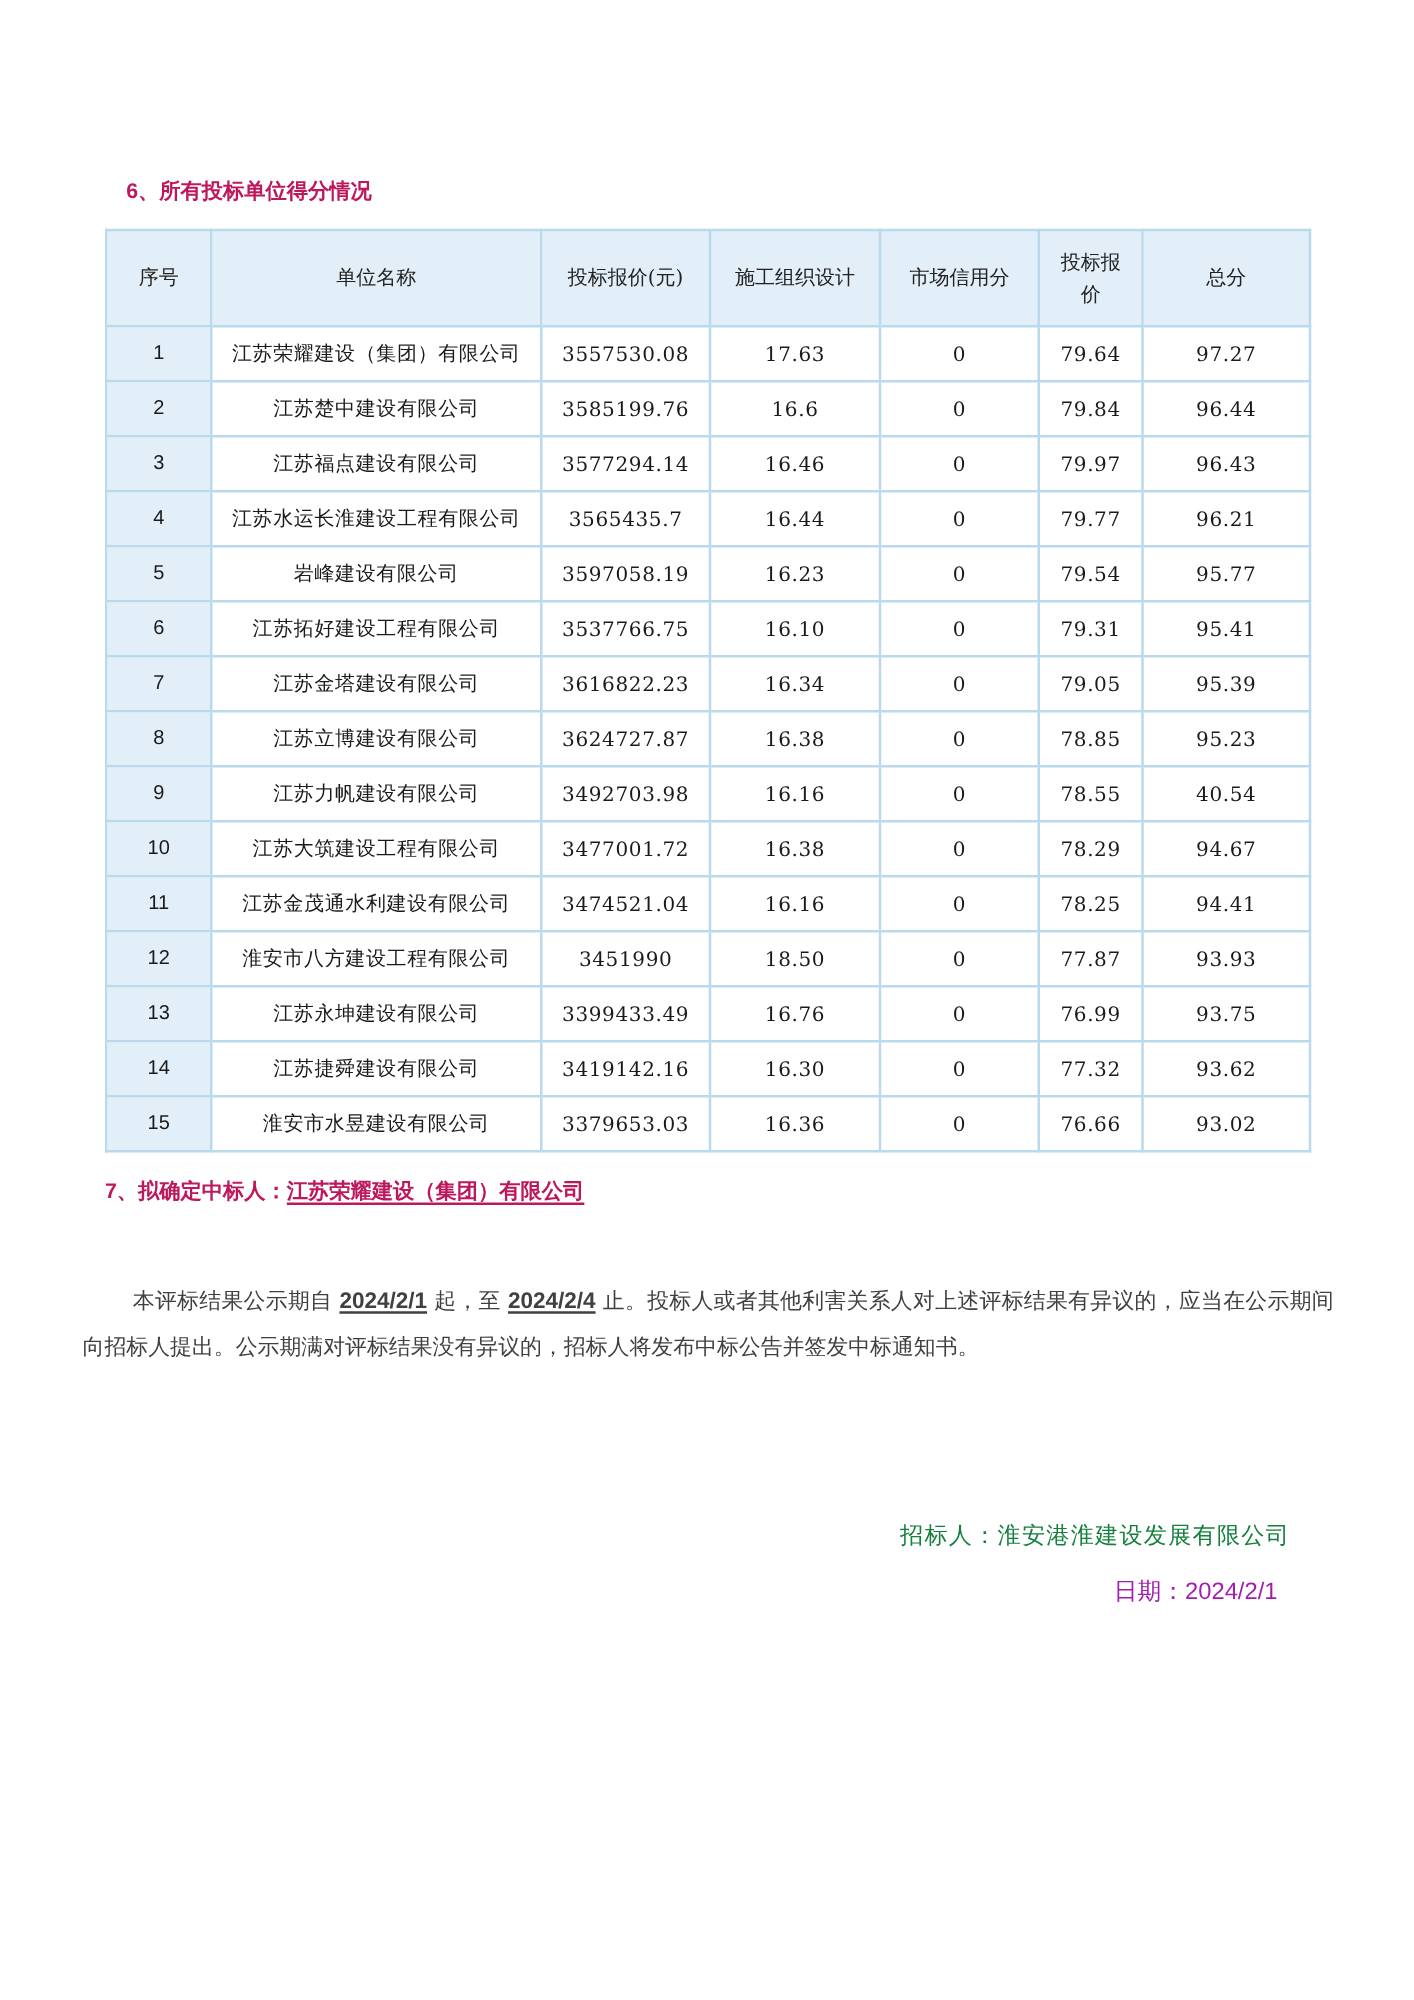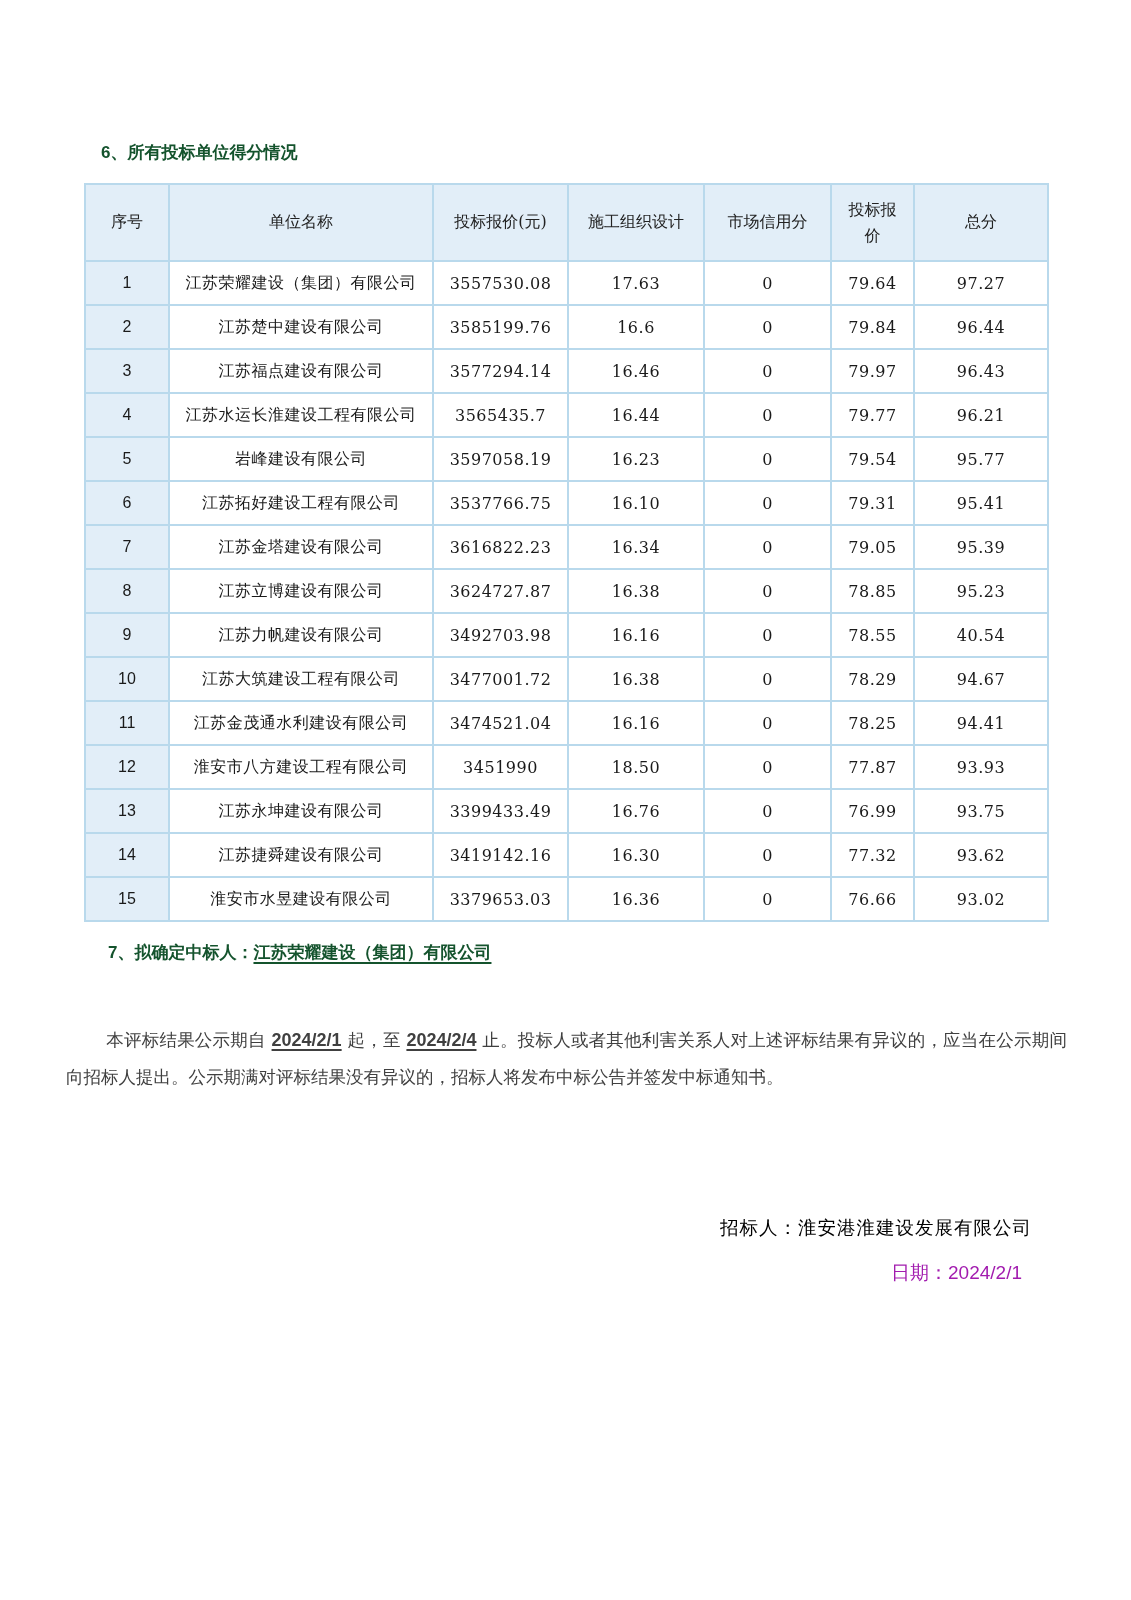--- a/index.html
+++ b/index.html
@@ -11,24 +11,24 @@
   body{
     width:1131px;height:1600px;background:#ffffff;
     font-family:"DejaVu Serif", serif;color:var(--text);
     position:relative;overflow:hidden;
   }
   .page{position:absolute;left:0;top:0;width:1131px;height:1600px;}
 
   .sec-heading{
     position:absolute;margin:0;
     font-family:"Liberation Sans", sans-serif;
-    font-weight:bold;font-size:17px;color:#14532d;
+    font-weight:bold;font-size:17px;color:#be185d;
   }
   .sec6{left:101px;top:141px;}
-  .sec7{left:108px;top:941px;}
+  .sec7{left:84px;top:941px;}
   .winner{
     text-decoration:underline;
     text-decoration-thickness:2px;
     text-underline-offset:4px;
   }
 
   table.score{
     position:absolute;left:84px;top:183px;width:963px;
     border-collapse:collapse;table-layout:fixed;
   }
@@ -64,21 +64,21 @@
     font-weight:bold;font-size:18px;
     text-decoration:underline;
     text-decoration-thickness:2px;
     text-underline-offset:3px;
     letter-spacing:0;
   }
 
   .sign-tenderer{
     position:absolute;top:1215px;right:99px;margin:0;
     font-size:18.5px;letter-spacing:1px;
-    font-family:Liberation Mono, monospace;color:#000000;
+    font-family:Liberation Mono, monospace;color:#15803d;
   }
   .sign-date{
     position:absolute;top:1260px;right:109px;margin:0;
     font-size:19px;
     font-family:"Liberation Sans", sans-serif;color:#a21caf;
   }
 </style>
 </head>
 <body>
 

